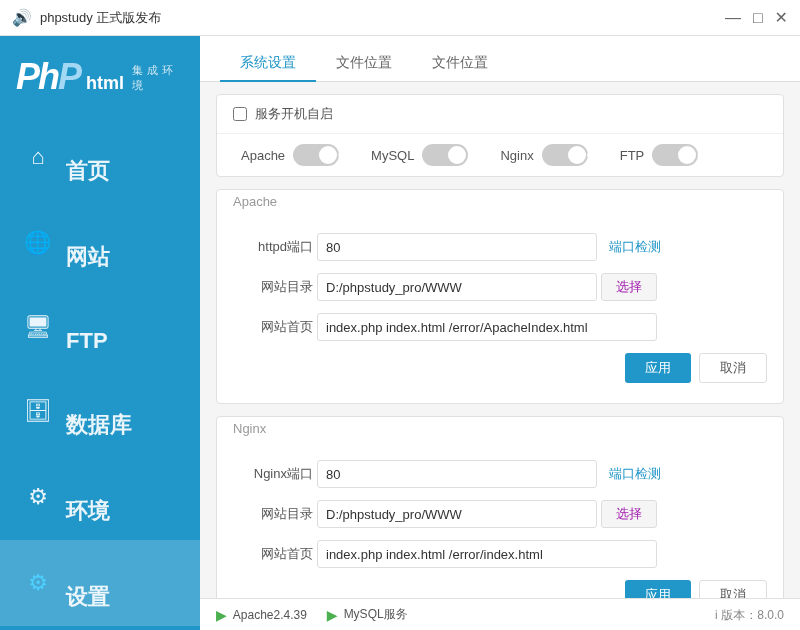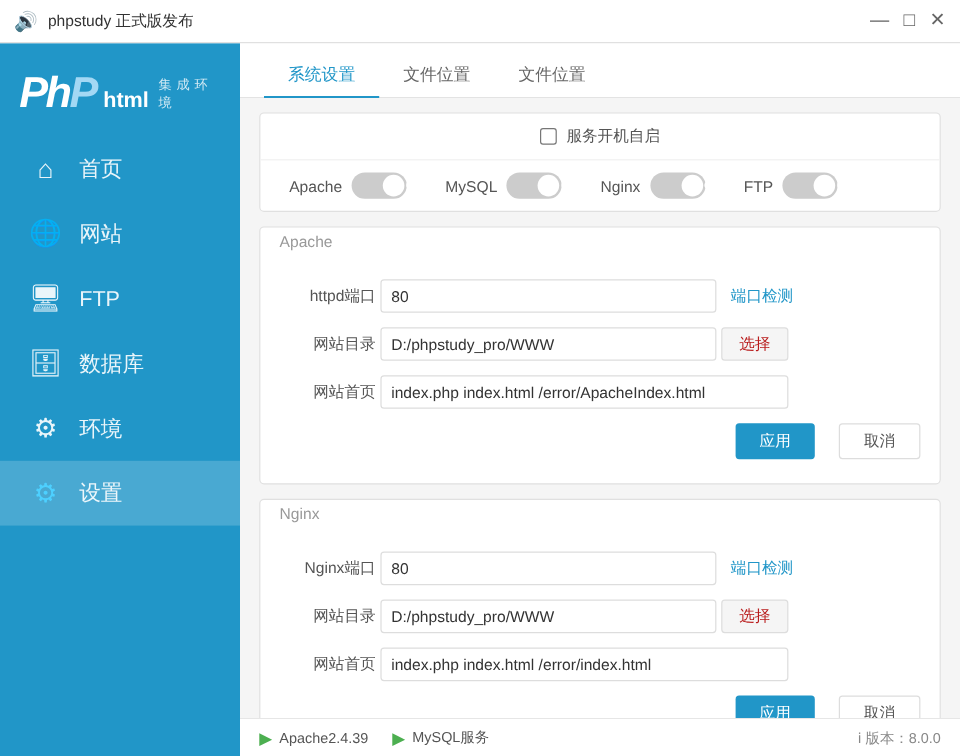--- a/index.html
+++ b/index.html
@@ -71,21 +71,21 @@
       align-items: center;
       gap: 14px;
       padding: 14px 24px;
       color: rgba(255,255,255,0.9);
       font-size: 18px;
       cursor: pointer;
       transition: background 0.15s;
     }
     .nav-item.active { background: rgba(255,255,255,0.18); }
     .nav-icon { font-size: 22px; width: 28px; text-align: center; }
-    .nav-label { font-size: 18px; font-weight: 400; }
+    .nav-label { font-size: 22px; font-weight: 700; margin-top: 28px; }
 
     
     .content-area {
       flex: 1;
       display: flex;
       flex-direction: column;
       background: #f5f5f5;
       overflow: hidden;
     }
 
@@ -128,21 +128,20 @@
       padding: 0;
     }
 
     
     .startup-row {
       display: flex;
       align-items: center;
       padding: 10px 16px;
       gap: 8px;
       border-bottom: 1px solid #f0f0f0;
-      justify-content: center;
     }
     .startup-checkbox { width: 14px; height: 14px; cursor: pointer; }
     .startup-label { font-size: 13px; color: #555; }
 
     .toggles-row {
       display: flex;
       align-items: center;
       padding: 10px 24px;
       gap: 32px;
     }
@@ -219,27 +218,27 @@
       margin-left: 8px;
     }
     .select-btn {
       height: 28px;
       padding: 0 14px;
       border: 1px solid #ddd;
       border-radius: 3px;
       background: #f5f5f5;
       font-size: 13px;
       cursor: pointer;
-      color: #b91c1c;
+      color: #a21caf;
     }
     .actions-row {
       display: flex;
       justify-content: flex-end;
       padding: 6px 16px 10px;
-      gap: 20px;
+      gap: 8px;
     }
     .btn-apply {
       height: 30px;
       padding: 0 20px;
       background: #2196c8;
       color: #fff;
       border: none;
       border-radius: 3px;
       font-size: 13px;
       cursor: pointer;

